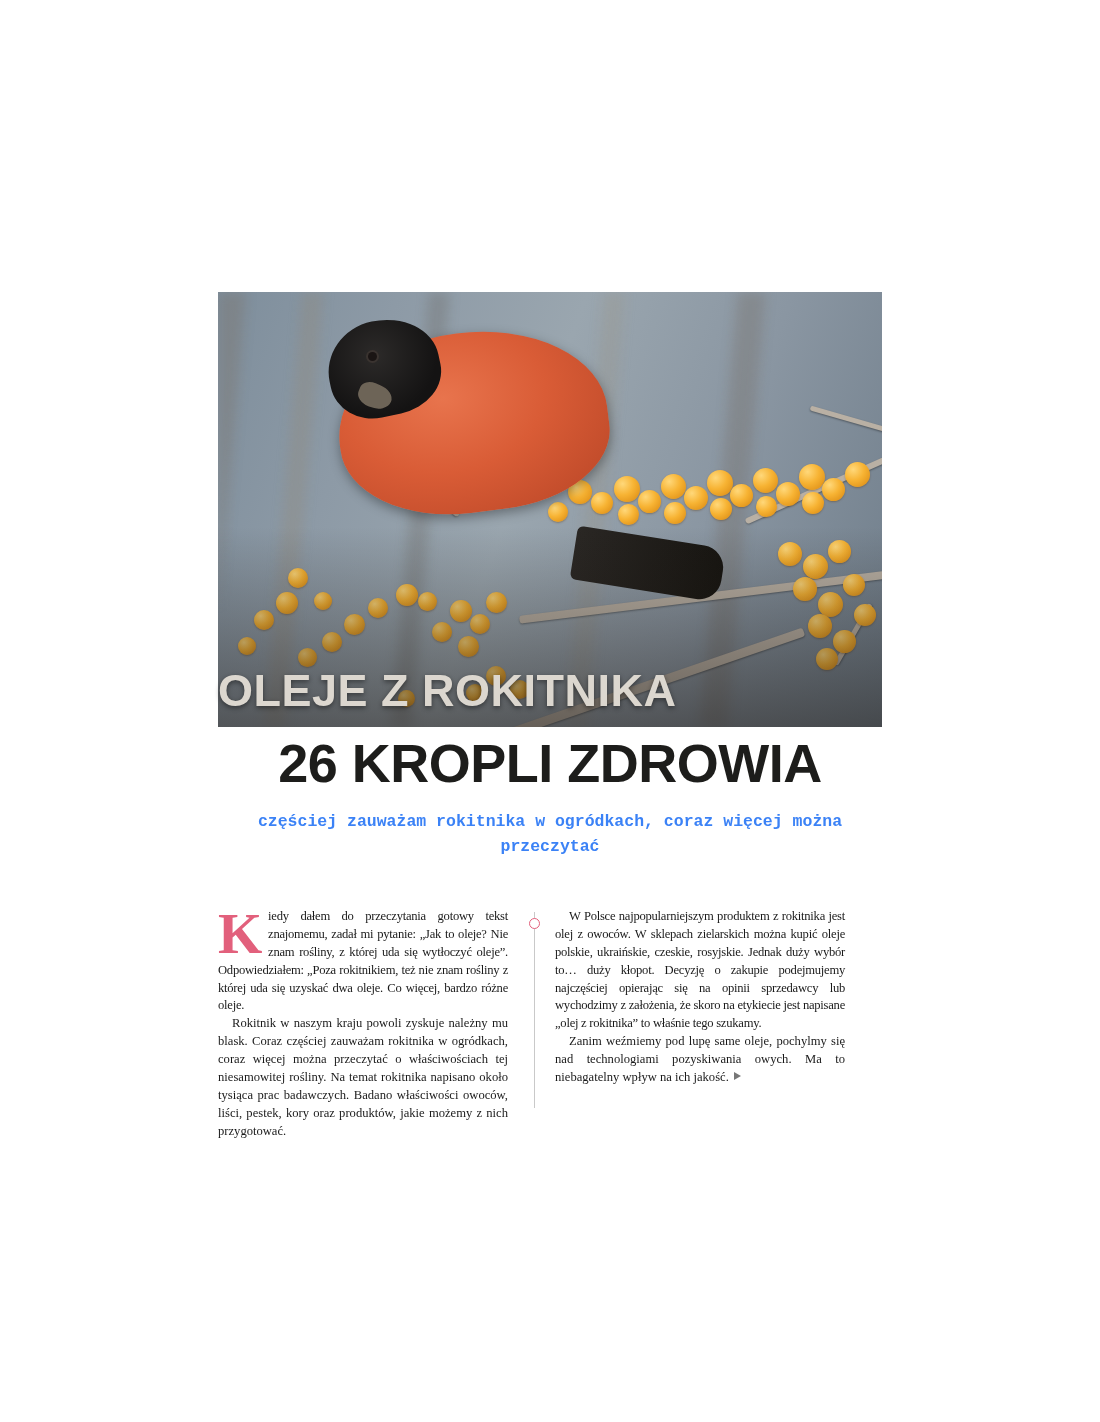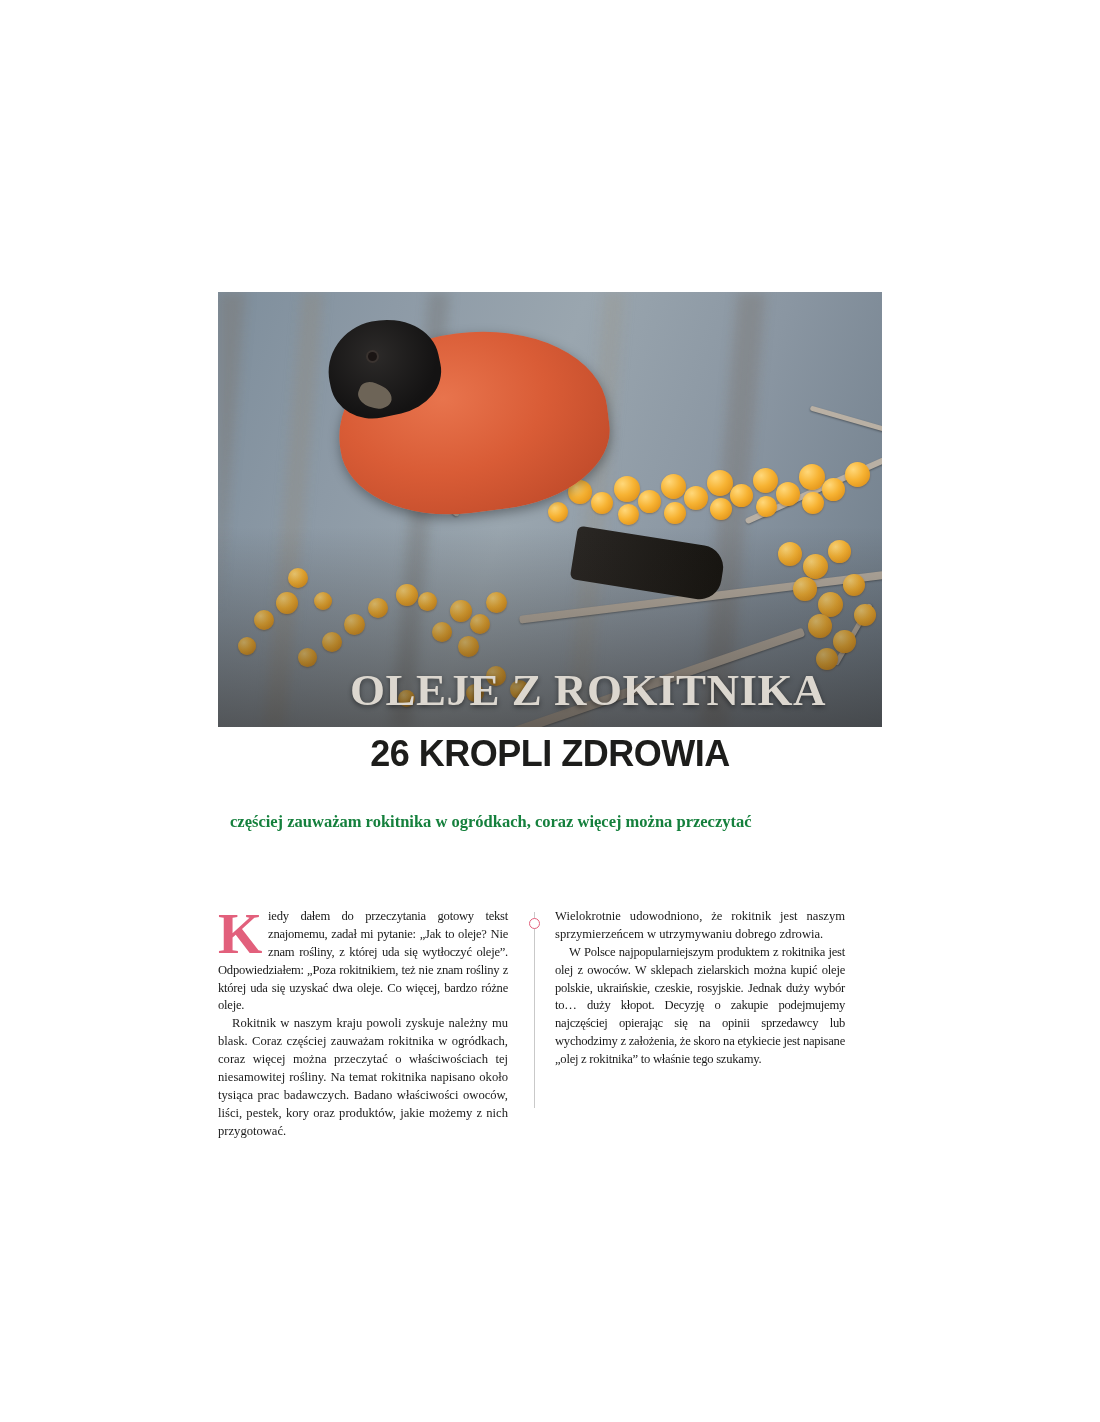--- a/index.html
+++ b/index.html
@@ -114,54 +114,53 @@
     border-radius: 6px 22px 22px 6px;
     transform: rotate(9deg);
   }
 
   
   .headline-top {
     position: absolute;
     left: 218px;
     top: 668px;
     width: 740px;
-    text-align: center;
-    font-family: Liberation Serif, serif;
+    font-family: Liberation Sans, sans-serif;
     font-weight: 700;
     font-size: 45px;
     letter-spacing: 0.5px;
     color: #dcd7cf;
     text-shadow: 0 2px 5px rgba(0,0,0,0.45);
     line-height: 1;
   }
   .headline-main {
     position: absolute;
     left: 218px;
     top: 735px;
     width: 664px;
     text-align: center;
     font-family: "Liberation Sans", sans-serif;
     font-weight: 700;
-    font-size: 36px;
+    font-size: 54px;
     letter-spacing: -0.5px;
     color: #1d1d1b;
     line-height: 1.05;
   }
 
   .deck {
     position: absolute;
     left: 230px;
     top: 810px;
     width: 640px;
-    text-align: left;
-    font-family: Liberation Serif, serif;
+    text-align: center;
+    font-family: Liberation Mono, monospace;
     font-weight: 700;
     font-size: 16.5px;
     line-height: 1.5;
-    color: #15803d;
+    color: #3b82f6;
   }
 
   .byline {
     position: absolute;
     left: 230px;
     top: 868px;
     width: 640px;
     text-align: center;
     font-family: "Liberation Sans", sans-serif;
     font-size: 10px;
@@ -337,18 +336,18 @@
   <div class="columns">
     <div class="col-rule"></div>
     <div class="bullet-marker"></div>
 
     <div class="col col-left">
       <p class="first tight"><span class="dropcap">K</span><span>iedy dałem do przeczytania gotowy tekst znajomemu, zadał mi pytanie: „Jak to oleje? Nie znam rośliny, z której uda się wytłoczyć oleje”. Odpowiedziałem: „Poza rokitnikiem, też nie znam rośliny z której uda się uzyskać dwa oleje. Co więcej, bardzo różne oleje.</span></p>
       <p>Rokitnik w naszym kraju powoli zyskuje należny mu blask. Coraz częściej zauważam rokitnika w ogródkach, coraz więcej można przeczytać o właściwościach tej niesamowitej rośliny. Na temat rokitnika napisano około tysiąca prac badawczych. Badano właściwości owoców, liści, pestek, kory oraz produktów, jakie możemy z nich przygotować.</p>
     </div>
 
     <div class="col col-right">
-      <p class="first">Wielokrotnie udowodniono, że rokitnik jest naszym sprzymierzeńcem w utrzymywaniu dobrego zdrowia.</p>
       <p class="tight">W Polsce najpopularniejszym produktem z rokitnika jest olej z owoców. W sklepach zielarskich można kupić oleje polskie, ukraińskie, czeskie, rosyjskie. Jednak duży wybór to… duży kłopot. Decyzję o zakupie podejmujemy najczęściej opierając się na opinii sprzedawcy lub wychodzimy z założenia, że skoro na etykiecie jest napisane „olej z rokitnika” to właśnie tego szukamy.</p>
+      <p><span>Zanim weźmiemy pod lupę same oleje, pochylmy się nad technologiami pozyskiwania owych. Ma to niebagatelny wpływ na ich jakość.</span><span class="endmark"></span></p>
     </div>
   </div>
 
 </div>
 
 </body></html>

